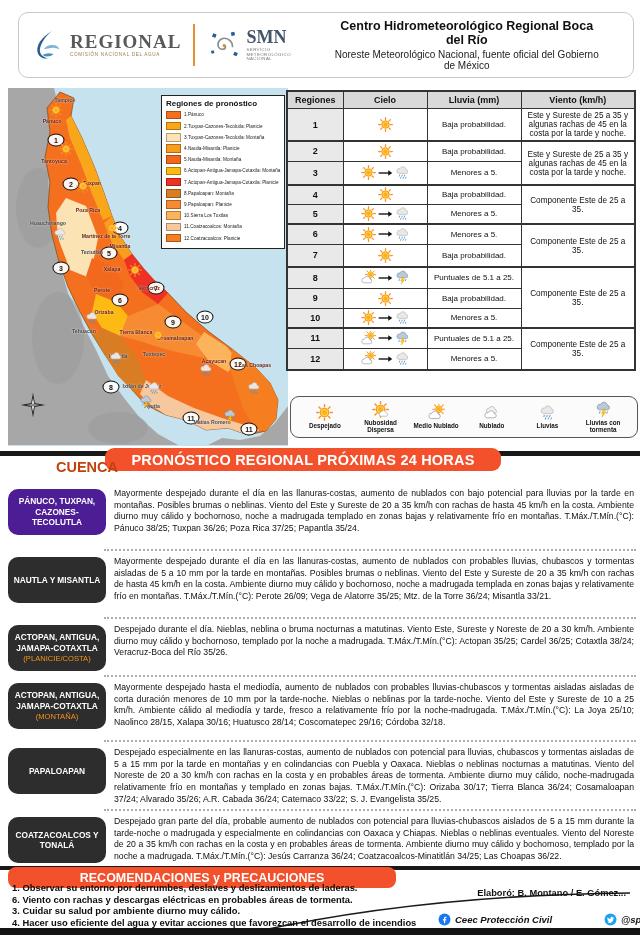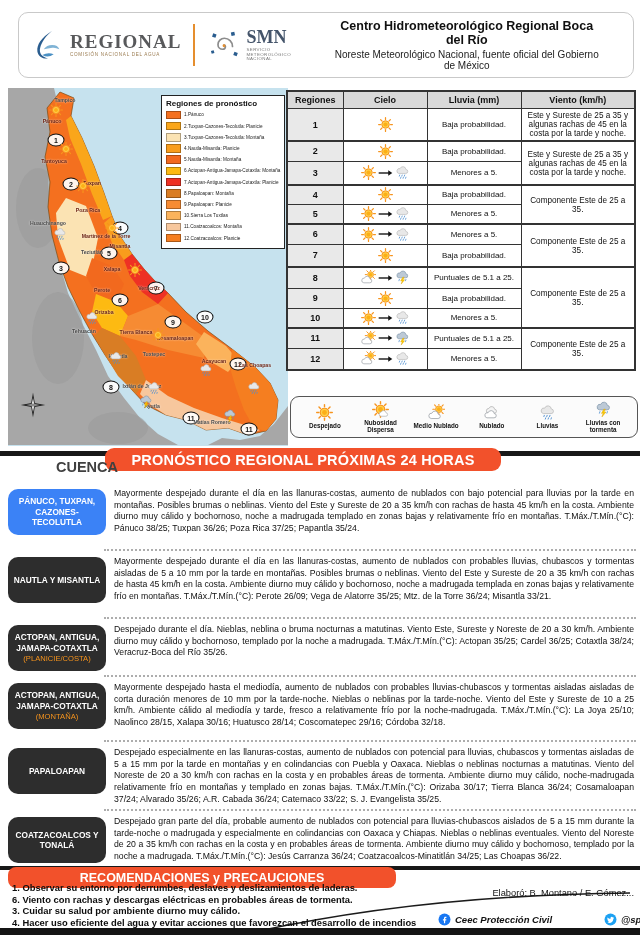--- a/index.html
+++ b/index.html
@@ -58,39 +58,39 @@
            background:#FBFBFB;display:flex;align-items:center;justify-content:space-around;padding:0 6px;
            box-sizing:border-box}
   .il-item{display:flex;flex-direction:column;align-items:center;width:54px}
   .il-item svg{width:17px;height:17px}
   .il-lb{font-size:6.3px;font-weight:bold;text-align:center;line-height:1.15;margin-top:1px}
 
   
   .bline{left:0;top:451px;width:640px;height:5px;background:#181818}
   .pill{left:105px;top:448px;width:396px;height:23px;border-radius:9px;color:#fff;font-weight:bold;
         font-size:14.5px;display:flex;align-items:center;justify-content:center;letter-spacing:.2px}
-  .cuenca{left:56px;top:459px;font-size:14.5px;font-weight:bold;color:#404040}
+  .cuenca{left:56px;top:459px;font-size:14.5px;font-weight:bold;color:#c2410c}
 
   
   .fblock{position:absolute;left:0;width:640px}
   .fb-label{position:absolute;left:8px;top:1px;width:98px;min-height:46px;border-radius:10px;color:#fff;
             font-weight:bold;font-size:8.3px;display:flex;flex-direction:column;align-items:center;
             justify-content:center;text-align:center;padding:5px 5px;box-sizing:border-box;line-height:1.25}
   .fb-sub{color:#F7941D;font-size:7.6px;margin-top:1px;font-weight:normal}
   .fb-text{position:absolute;left:114px;top:0;width:520px;font-size:8.7px;line-height:1.34;
            text-align:justify;color:#101010}
   .fsep{position:absolute;left:104px;width:532px;border-top:2px dotted #ADADAD;height:0}
 
   
   .rline{left:0;top:866px;width:640px;height:4px;background:#181818}
   .rpill{left:8px;top:859px;width:388px;height:21px;border-radius:8px;color:#fff;font-weight:bold;
          font-size:12.5px;display:flex;align-items:center;justify-content:center}
   .ritems{left:12px;top:882px;width:470px;font-size:9.4px;font-weight:bold;color:#0d0d0d}
   .ritems div{line-height:11.6px}
-  .relab{position:absolute;right:6px;top:888px;font-size:9.3px;font-weight:normal}
+  .relab{position:absolute;right:14px;top:888px;font-size:9.3px;font-weight:bold}
   .social{position:absolute;top:913px;display:flex;align-items:center;gap:4px;font-size:9.5px;
           font-weight:bold;font-style:italic}
   .social svg{width:13px;height:13px}
   .bbar{left:0;top:928px;width:640px;height:7px;background:#141414}
   .swoosh{left:240px;top:885px;width:400px;height:50px;pointer-events:none}
 </style>
 </head>
 <body>
 
 <div class="page">
@@ -898,21 +898,21 @@
         <span class="il-lb">Lluvias con tormenta</span>
       </div>
     </div>
 
   <div class="abs bline"></div>
   <div class="abs pill" id="main-pill" style="background: rgb(242, 81, 43);">PRONÓSTICO REGIONAL PRÓXIMAS 24 HORAS</div>
   <div class="abs cuenca">CUENCA</div>
 
   <div id="forecasts">
       <div class="fblock" style="top: 488px;">
-        <div class="fb-label" style="background: #3b82f6;">
+        <div class="fb-label" style="background: #4c1d95;">
           <span>PÁNUCO, TUXPAN, CAZONES-TECOLUTLA</span>
         </div>
         <div class="fb-text">Mayormente despejado durante el día en las llanuras-costas, aumento de nublados con bajo potencial para lluvias por la tarde en montañas. Posibles brumas o neblinas. Viento del Este y Sureste de 20 a 35 km/h con rachas de hasta 45 km/h en la costa. Ambiente diurno muy cálido y bochornoso, noche a madrugada templado en zonas bajas y relativamente frío en montañas. T.Máx./T.Mín.(°C): Pánuco 38/25; Tuxpan 36/26; Poza Rica 37/25; Papantla 35/24.</div>
       </div>
       <div class="fblock" style="top: 556px;">
         <div class="fb-label" style="background: rgb(45, 45, 45);">
           <span>NAUTLA Y MISANTLA</span>
         </div>
         <div class="fb-text">Mayormente despejado durante el día en las llanuras-costas, aumento de nublados con probables lluvias, chubascos y tormentas aisladas de 5 a 10 mm por la tarde en montañas. Posibles brumas o neblinas. Viento del Este y Sureste de 20 a 35 km/h con rachas de hasta 45 km/h en la costa. Ambiente diurno muy cálido y bochornoso, noche a madrugada templada en zonas bajas y relativamente frío en montañas. T.Máx./T.Mín.(°C): Perote 26/09; Vega de Alatorre 35/25; Mtz. de la Torre 36/24; Misantla 33/21.</div>
       </div>

